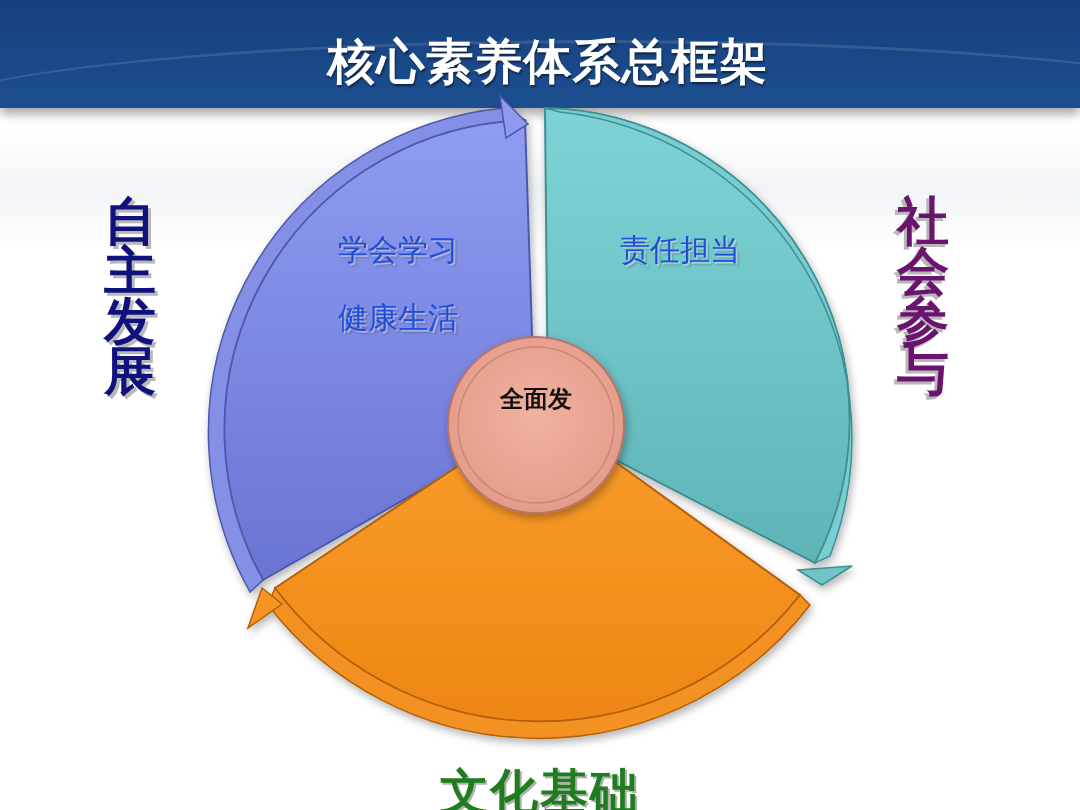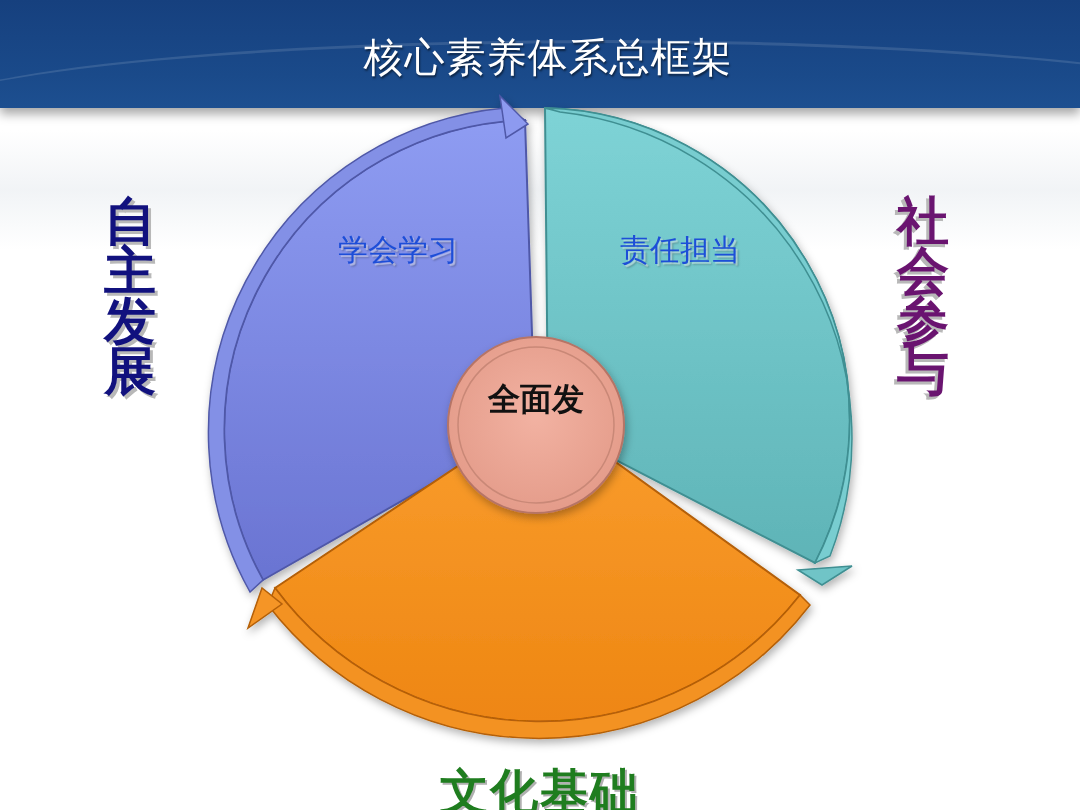--- a/index.html
+++ b/index.html
@@ -14,21 +14,21 @@
     box-shadow: 0 6px 10px rgba(0,0,0,0.35);
     overflow: hidden;
   }
   .header .swoosh {
     position: absolute; left: -100px; top: 40px; width: 1400px; height: 160px;
     border-radius: 50%;
     border-top: 3px solid rgba(255,255,255,0.12);
   }
   .title {
     position: absolute; left: 16px; right: 0; top: 30px; text-align: center;
-    color: #ffffff; font-size: 40px; font-weight: normal; letter-spacing: 1px;
+    color: #ffffff; font-size: 48px; font-weight: bold; letter-spacing: 1px;
     text-shadow: 1px 2px 2px rgba(0,0,0,0.5);
   }
   .bg-streak {
     position: absolute; left: 0; top: 130px; width: 1080px; height: 120px;
     background: linear-gradient(180deg, rgba(235,238,242,0) 0%, rgba(232,236,240,0.6) 50%, rgba(235,238,242,0) 100%);
   }
   svg.diagram { position: absolute; left: 0; top: 0; }
   .side-label {
     position: absolute; width: 60px; text-align: center;
     font-size: 52px; font-weight: bold; line-height: 50px;
@@ -42,21 +42,21 @@
     text-shadow: 2px 2px 0 #b0b0b0;
   }
   .seg-text {
     position: absolute; text-align: center; color: #1d4ed8;
     font-size: 30px; font-weight: normal; line-height: 36px;
     text-shadow: 2px 2px 1px rgba(255,255,255,0.45), 3px 3px 2px rgba(0,0,0,0.25);
   }
   .seg-text div { margin-bottom: 32px; }
   .center-text {
     position: absolute; left: 450px; top: 378px; width: 172px;
-    text-align: center; color: #111; font-size: 32px; font-weight: bold;
+    text-align: center; color: #111; font-size: 24px; font-weight: bold;
     line-height: 42px;
   }
 </style>
 </head>
 <body>
 
 <div class="bg-streak"></div>
 
 <div class="header">
   <div class="swoosh"></div>
@@ -123,20 +123,21 @@
   <span>社</span>
   <span>会</span>
   <span>参</span>
   <span>与</span>
 </div>
 
 <div class="bottom-label">文化基础</div>
 
 <div class="seg-text" style="left:318px; top:232px; width:160px;">
   <div>学会学习</div>
+  <div>健康生活</div>
 </div>
 
 <div class="seg-text" style="left:600px; top:232px; width:160px;">
   <div>责任担当</div>
 </div>
 
 <div class="seg-text" style="left:453px; top:580px; width:160px;">
 </div>
 
 <div class="center-text">

